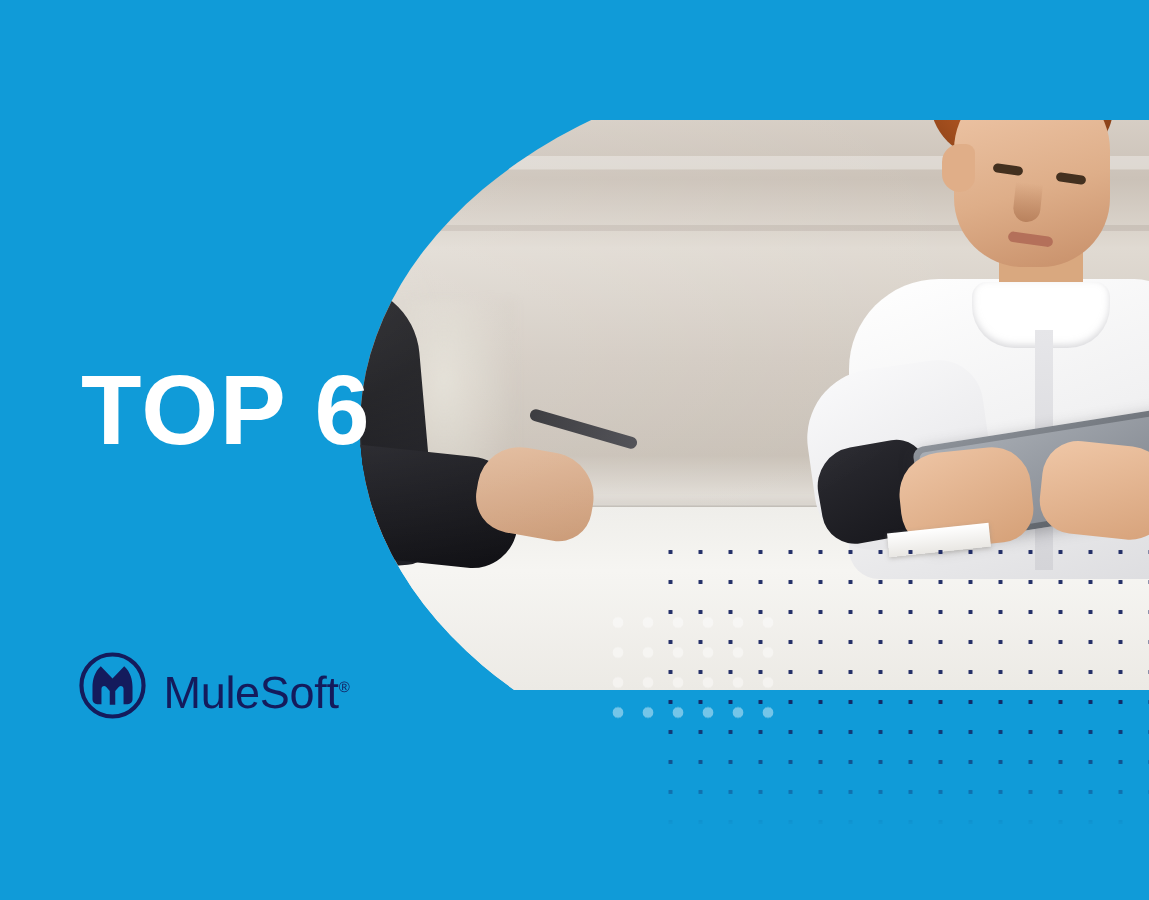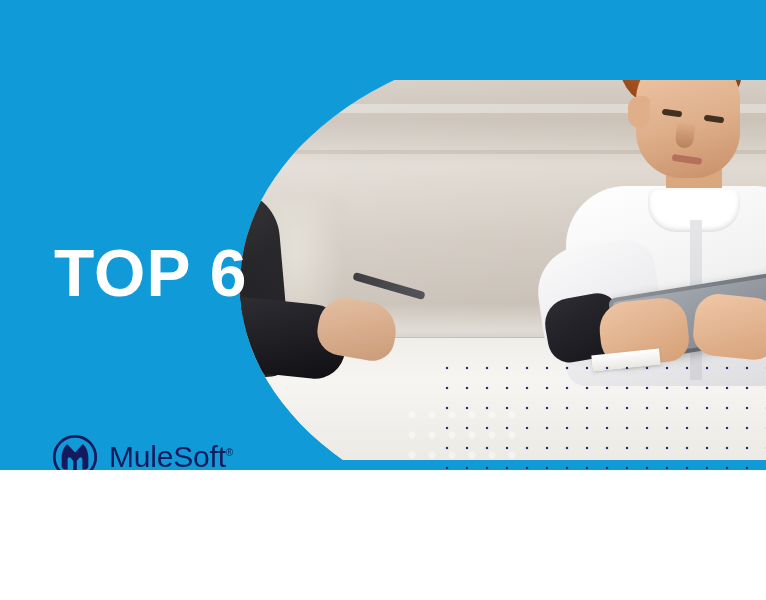--- a/index.html
+++ b/index.html
@@ -8,21 +8,21 @@
     padding: 0;
     background: #ffffff;
   }
   body {
     font-family: "Liberation Sans", sans-serif;
   }
 
   .slide {
     position: relative;
     width: 766px;
-    height: 470px;
+    height: 600px;
     overflow: hidden;
     background: #109bd8;
   }
 
   
   .photo-clip {
     position: absolute;
     left: 0;
     top: 80px;
     width: 766px;
@@ -332,21 +332,21 @@
     margin: 0;
     white-space: nowrap;
   }
 
   
   .logo {
     position: absolute;
     left: 52px;
     top: 434px;
     display: flex;
-    align-items: center;
+    align-items: flex-end;
     gap: 11px;
   }
   .logo-mark { display:block; width:46px; height:46px; }
   .logo-word {
     color: #141b5c;
     font-size: 30px;
     font-weight: 400;
     letter-spacing: -.2px;
     position: relative;
     white-space: nowrap;

